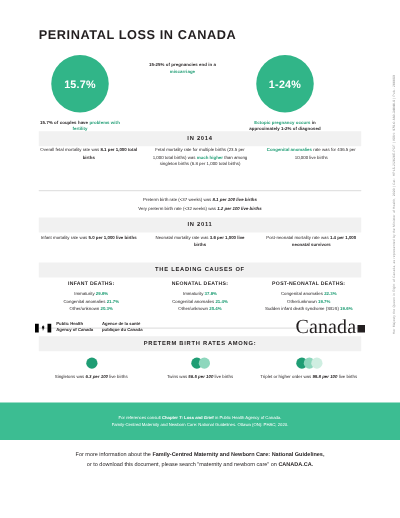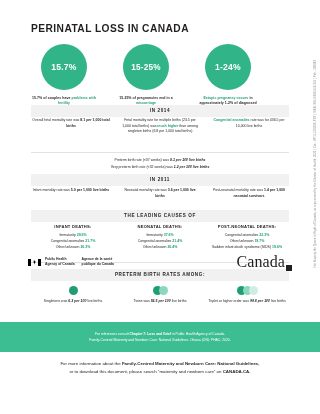--- a/index.html
+++ b/index.html
@@ -132,21 +132,21 @@
   .flag .leaf{
     position:absolute;left:5.2px;top:1px;width:2.6px;height:5px;background:#000;
     clip-path:polygon(50% 0%,62% 30%,88% 22%,76% 48%,100% 55%,60% 68%,66% 100%,50% 84%,34% 100%,40% 68%,0% 55%,24% 48%,12% 22%,38% 30%);
   }
   .gov-txt{font-size:3.4px;line-height:1.5;font-weight:bold;color:#231f20;}
   .gov-pair{display:flex;gap:7px;}
   .wordmark{
     position:absolute;right:28px;top:0px;
     font-family:"Liberation Serif", serif;
     font-size:16px;font-weight:normal;color:#231f20;letter-spacing:.1px;
-    display:flex;align-items:flex-end;
+    display:flex;align-items:center;
   }
   .wordmark .flagbox{
     width:6px;height:6px;margin-top:1px;margin-left:1px;position:relative;
   }
   .wordmark .fb{position:absolute;inset:0;background:#231f20;}
 </style>
 </head>
 <body>
 
 <div class="page">
@@ -158,21 +158,20 @@
   <div class="circles">
 
     <div class="circ-col">
       <div class="bubble">15.7%</div>
       <div class="cap">
         <span>15.7% of couples have </span><span class="hl">problems with fertility</span>
       </div>
     </div>
 
     <div class="circ-col">
-      <div class="bubble small-text">15-25%</div>
       <div class="cap">
         <span>15-25% of pregnancies end in a </span><span class="hl">miscarriage</span>
       </div>
     </div>
 
     <div class="circ-col">
       <div class="bubble">1-24%</div>
       <div class="cap hl-all">
         <span class="hl">Ectopic pregnancy occurs</span><span> in approximately 1-2% of diagnosed pregnancies</span>
       </div>

